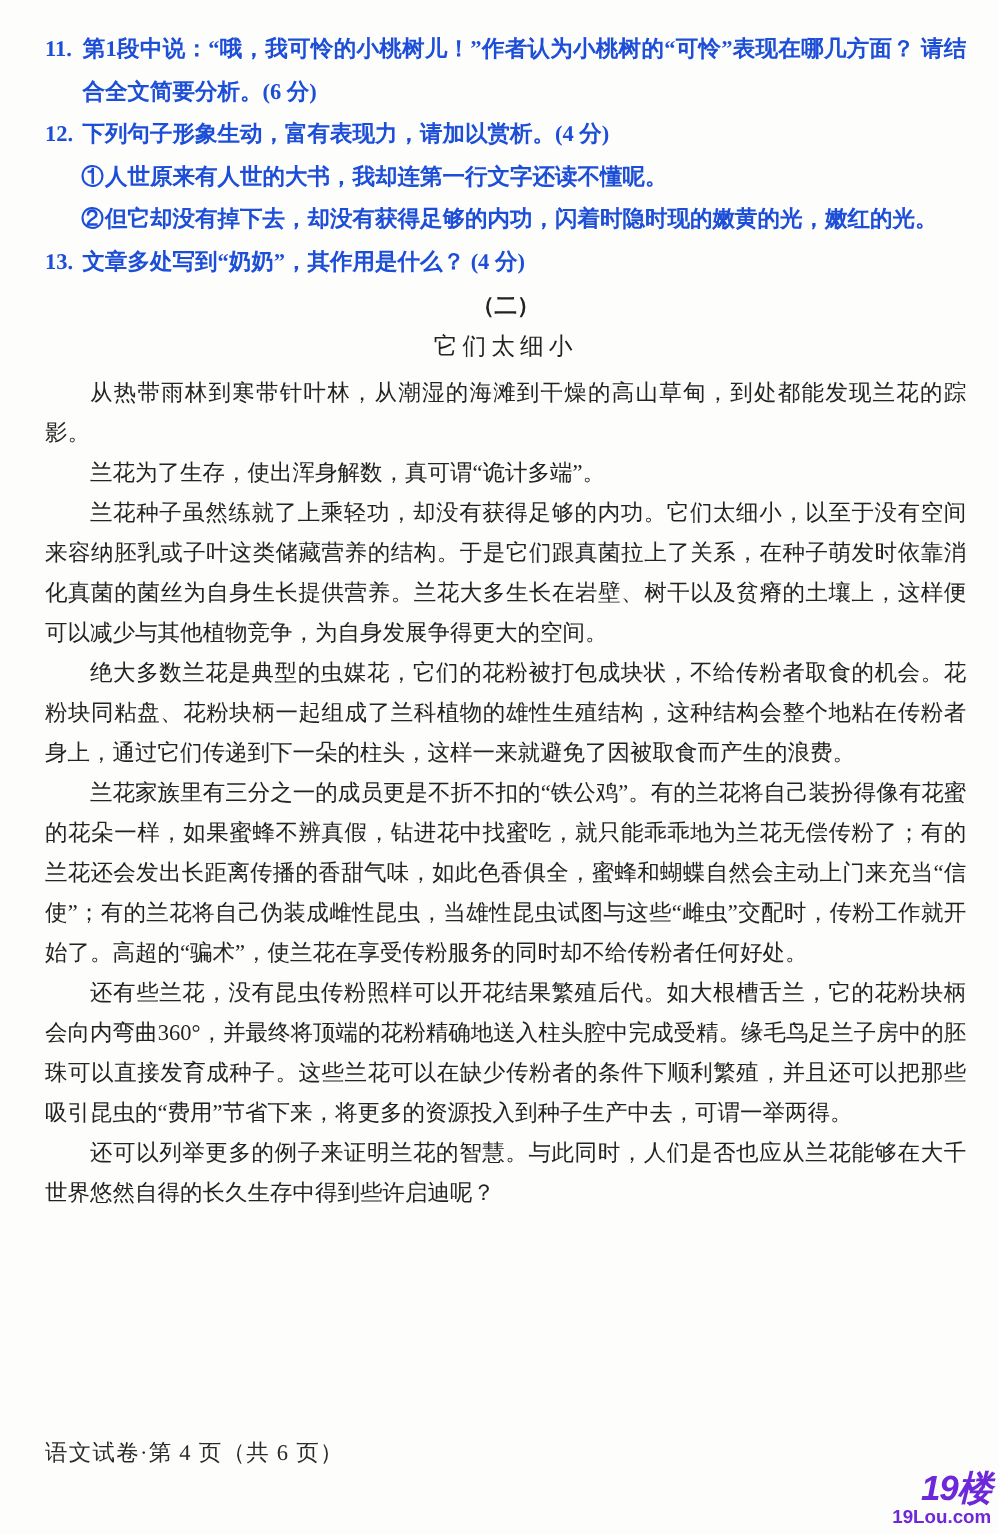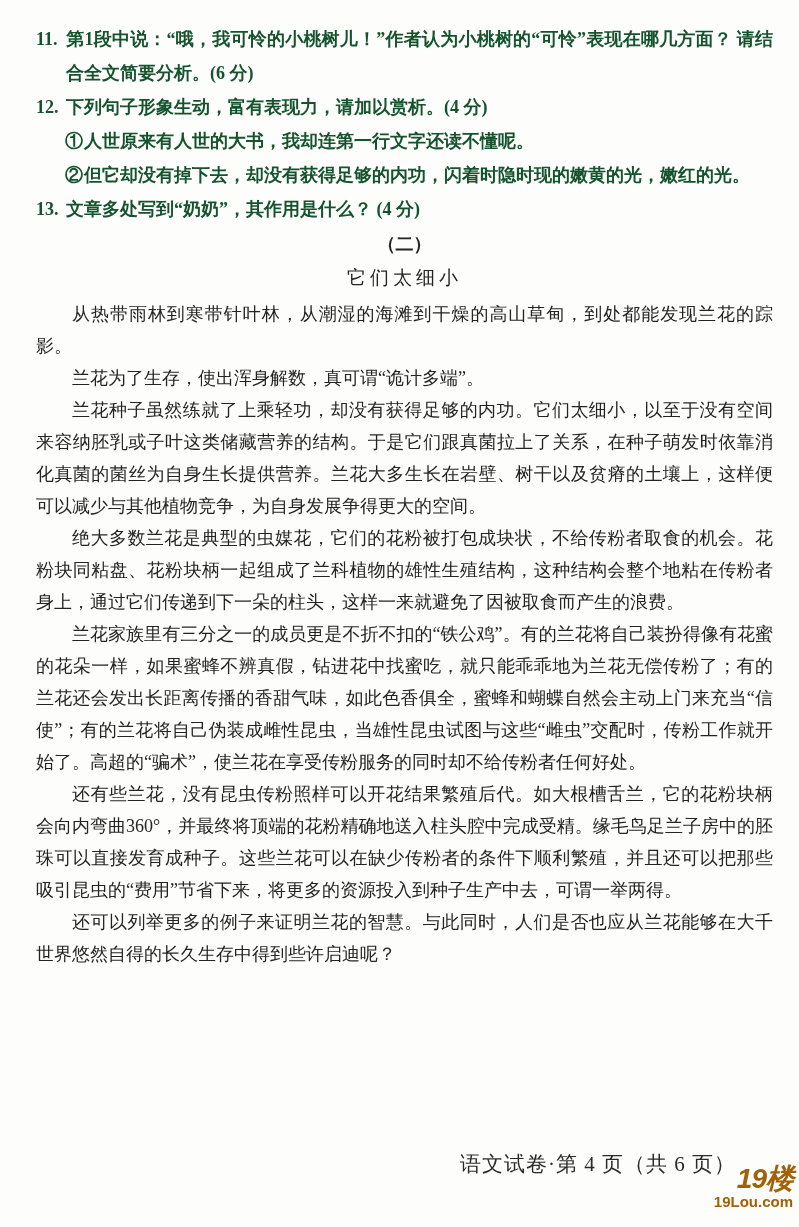--- a/index.html
+++ b/index.html
@@ -21,21 +21,21 @@
     width: 799px;
     height: 1227px;
     padding: 22px 26px 0 36px;
     box-sizing: border-box;
   }
   
   .questions {
     font-size: 18px;
     line-height: 34px;
     font-weight: 600;
-    color: #14532d;
+    color: #1d4ed8;
     text-align: justify;
   }
   .question {
     padding-left: 30px;
     text-indent: -30px;
   }
   .qnum {
     display: inline-block;
     width: 30px;
     text-indent: 0;
@@ -67,32 +67,32 @@
     margin: 0;
     text-indent: 2em;
     text-align: justify;
   }
   
   .footer {
     position: absolute;
     top: 1150px;
     left: 36px;
     width: 700px;
-    text-align: right;
-    font-size: 21px;
+    text-align: left;
+    font-size: 18px;
     color: #2a2a2a;
     letter-spacing: 1px;
   }
   
   .watermark {
     position: absolute;
     right: 6px;
-    bottom: 18px;
+    bottom: 6px;
     text-align: right;
-    color: #a16207;
+    color: #6d28d9;
     line-height: 1;
   }
   .logo-text {
     font-family: "Liberation Sans", sans-serif;
     font-weight: 700;
     font-style: italic;
     font-size: 28px;
     letter-spacing: -1px;
     display: block;
   }

